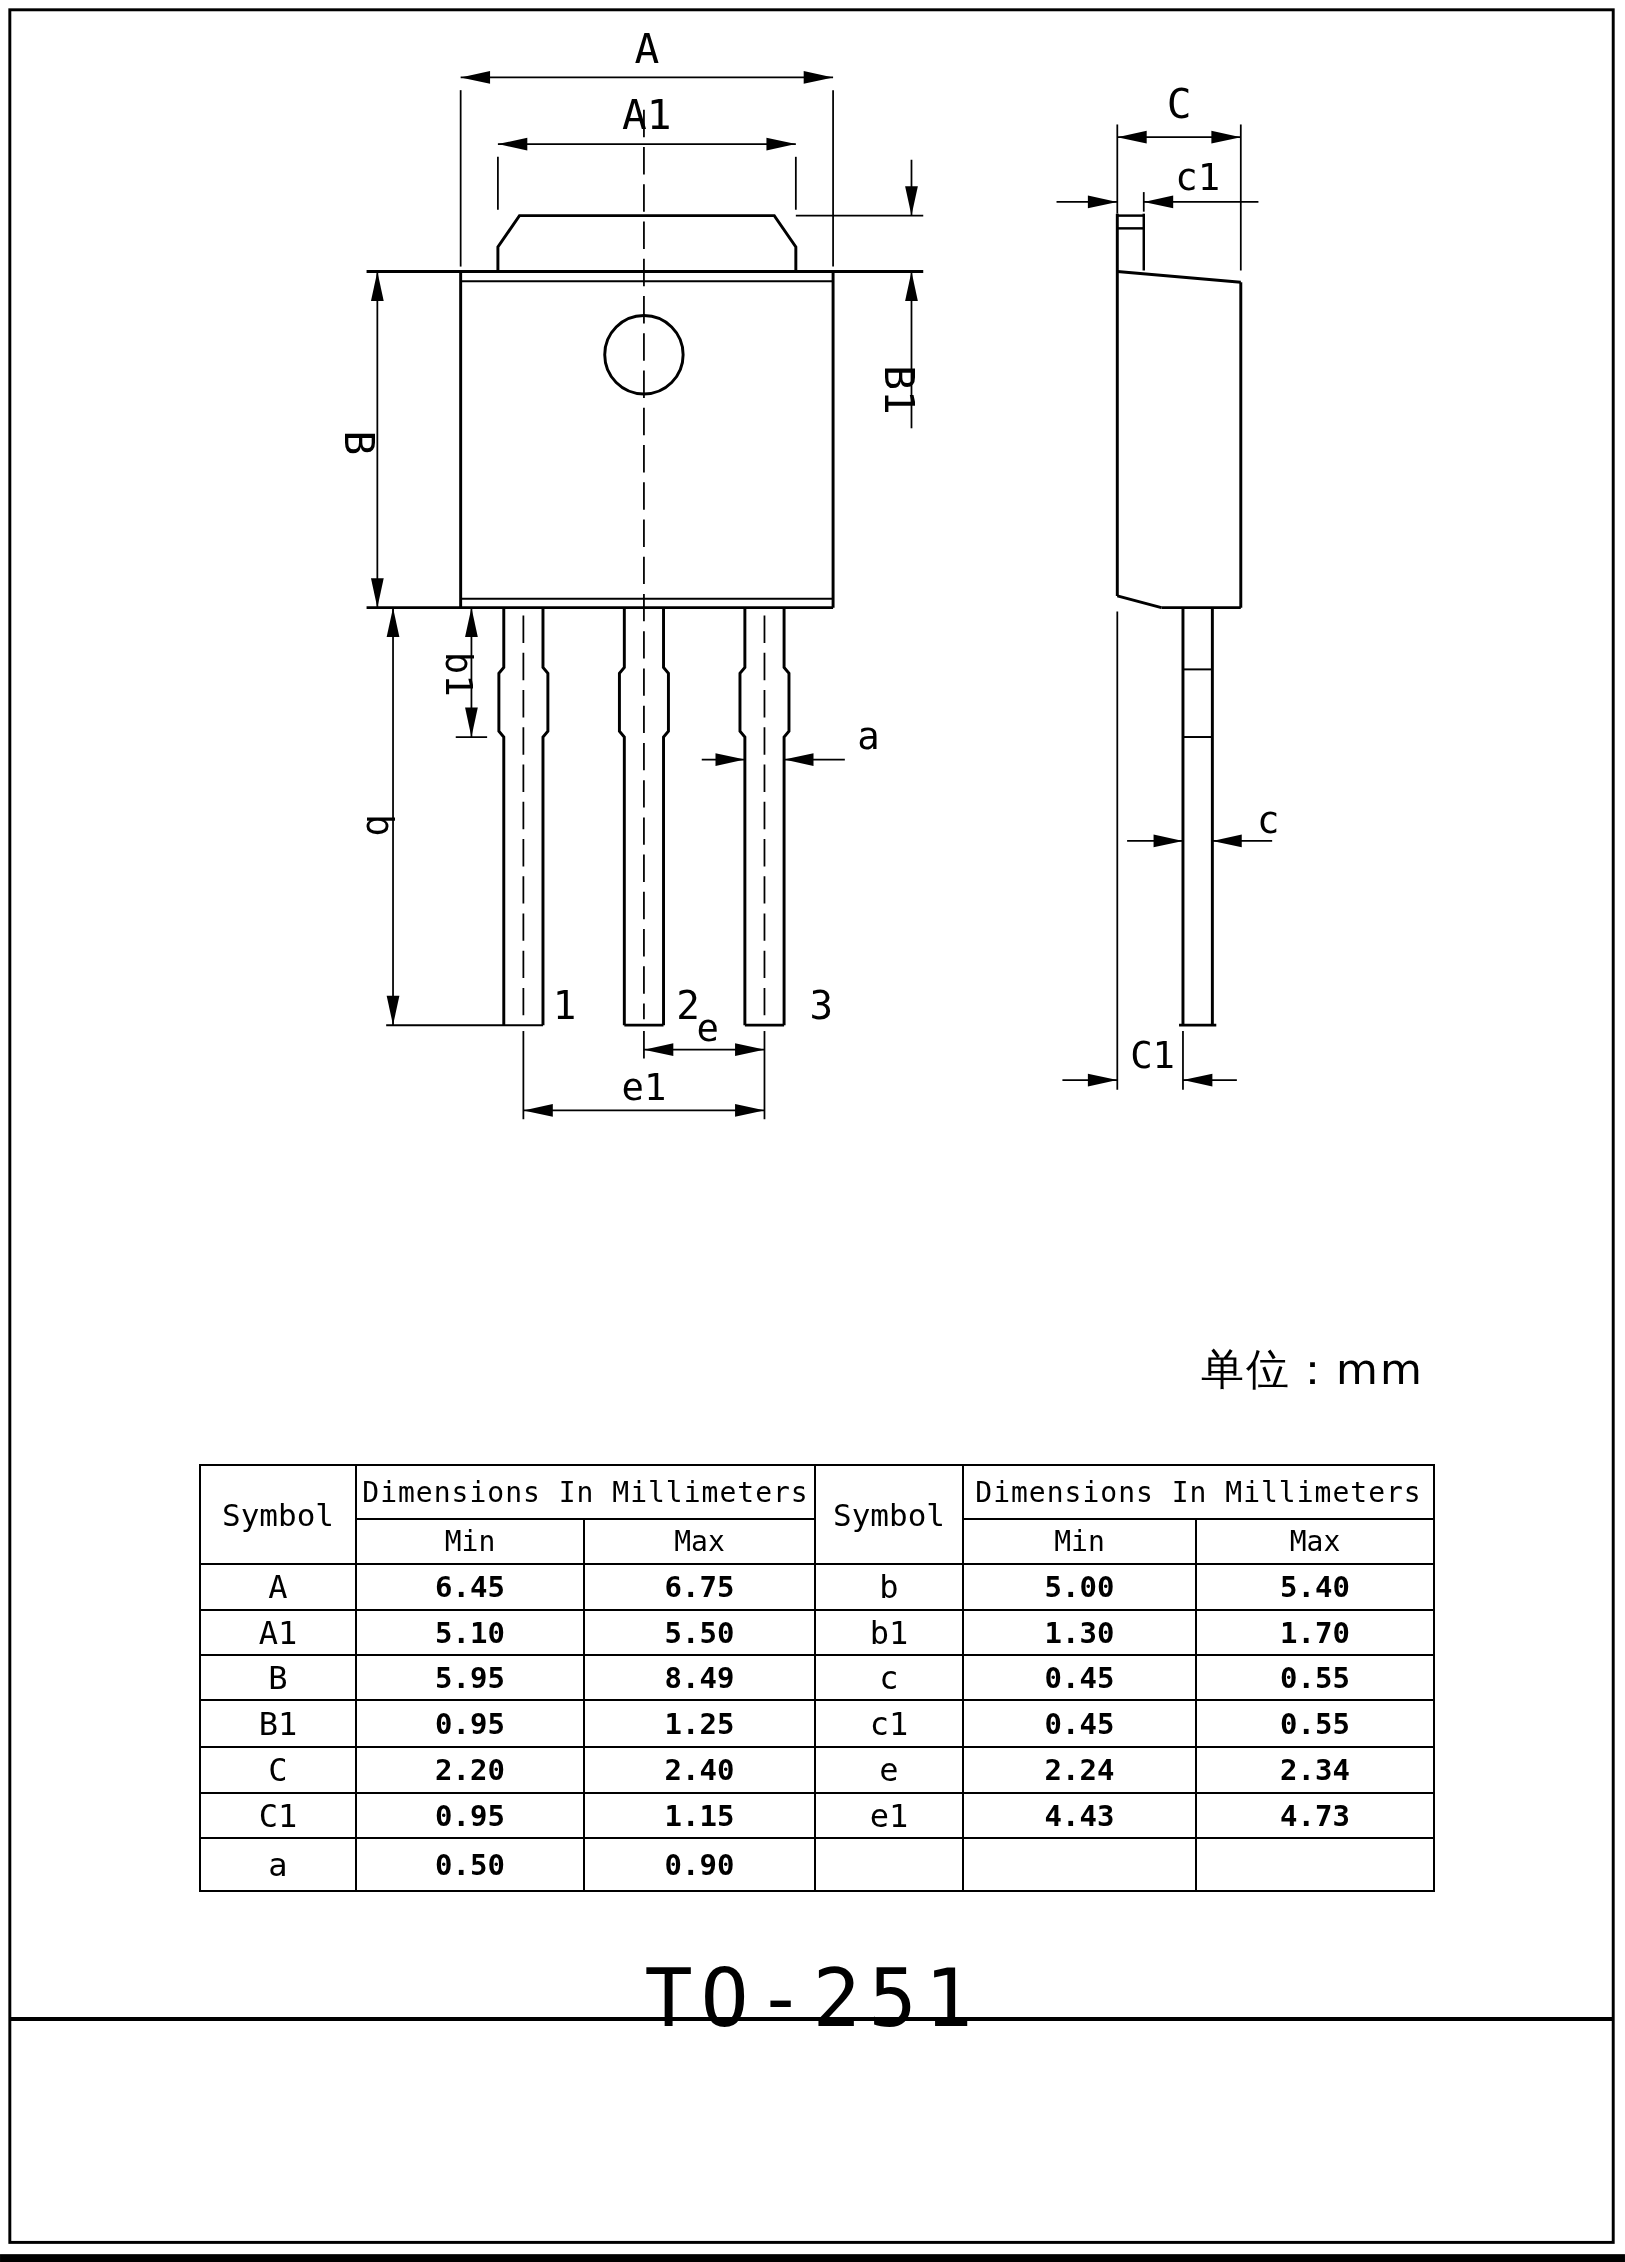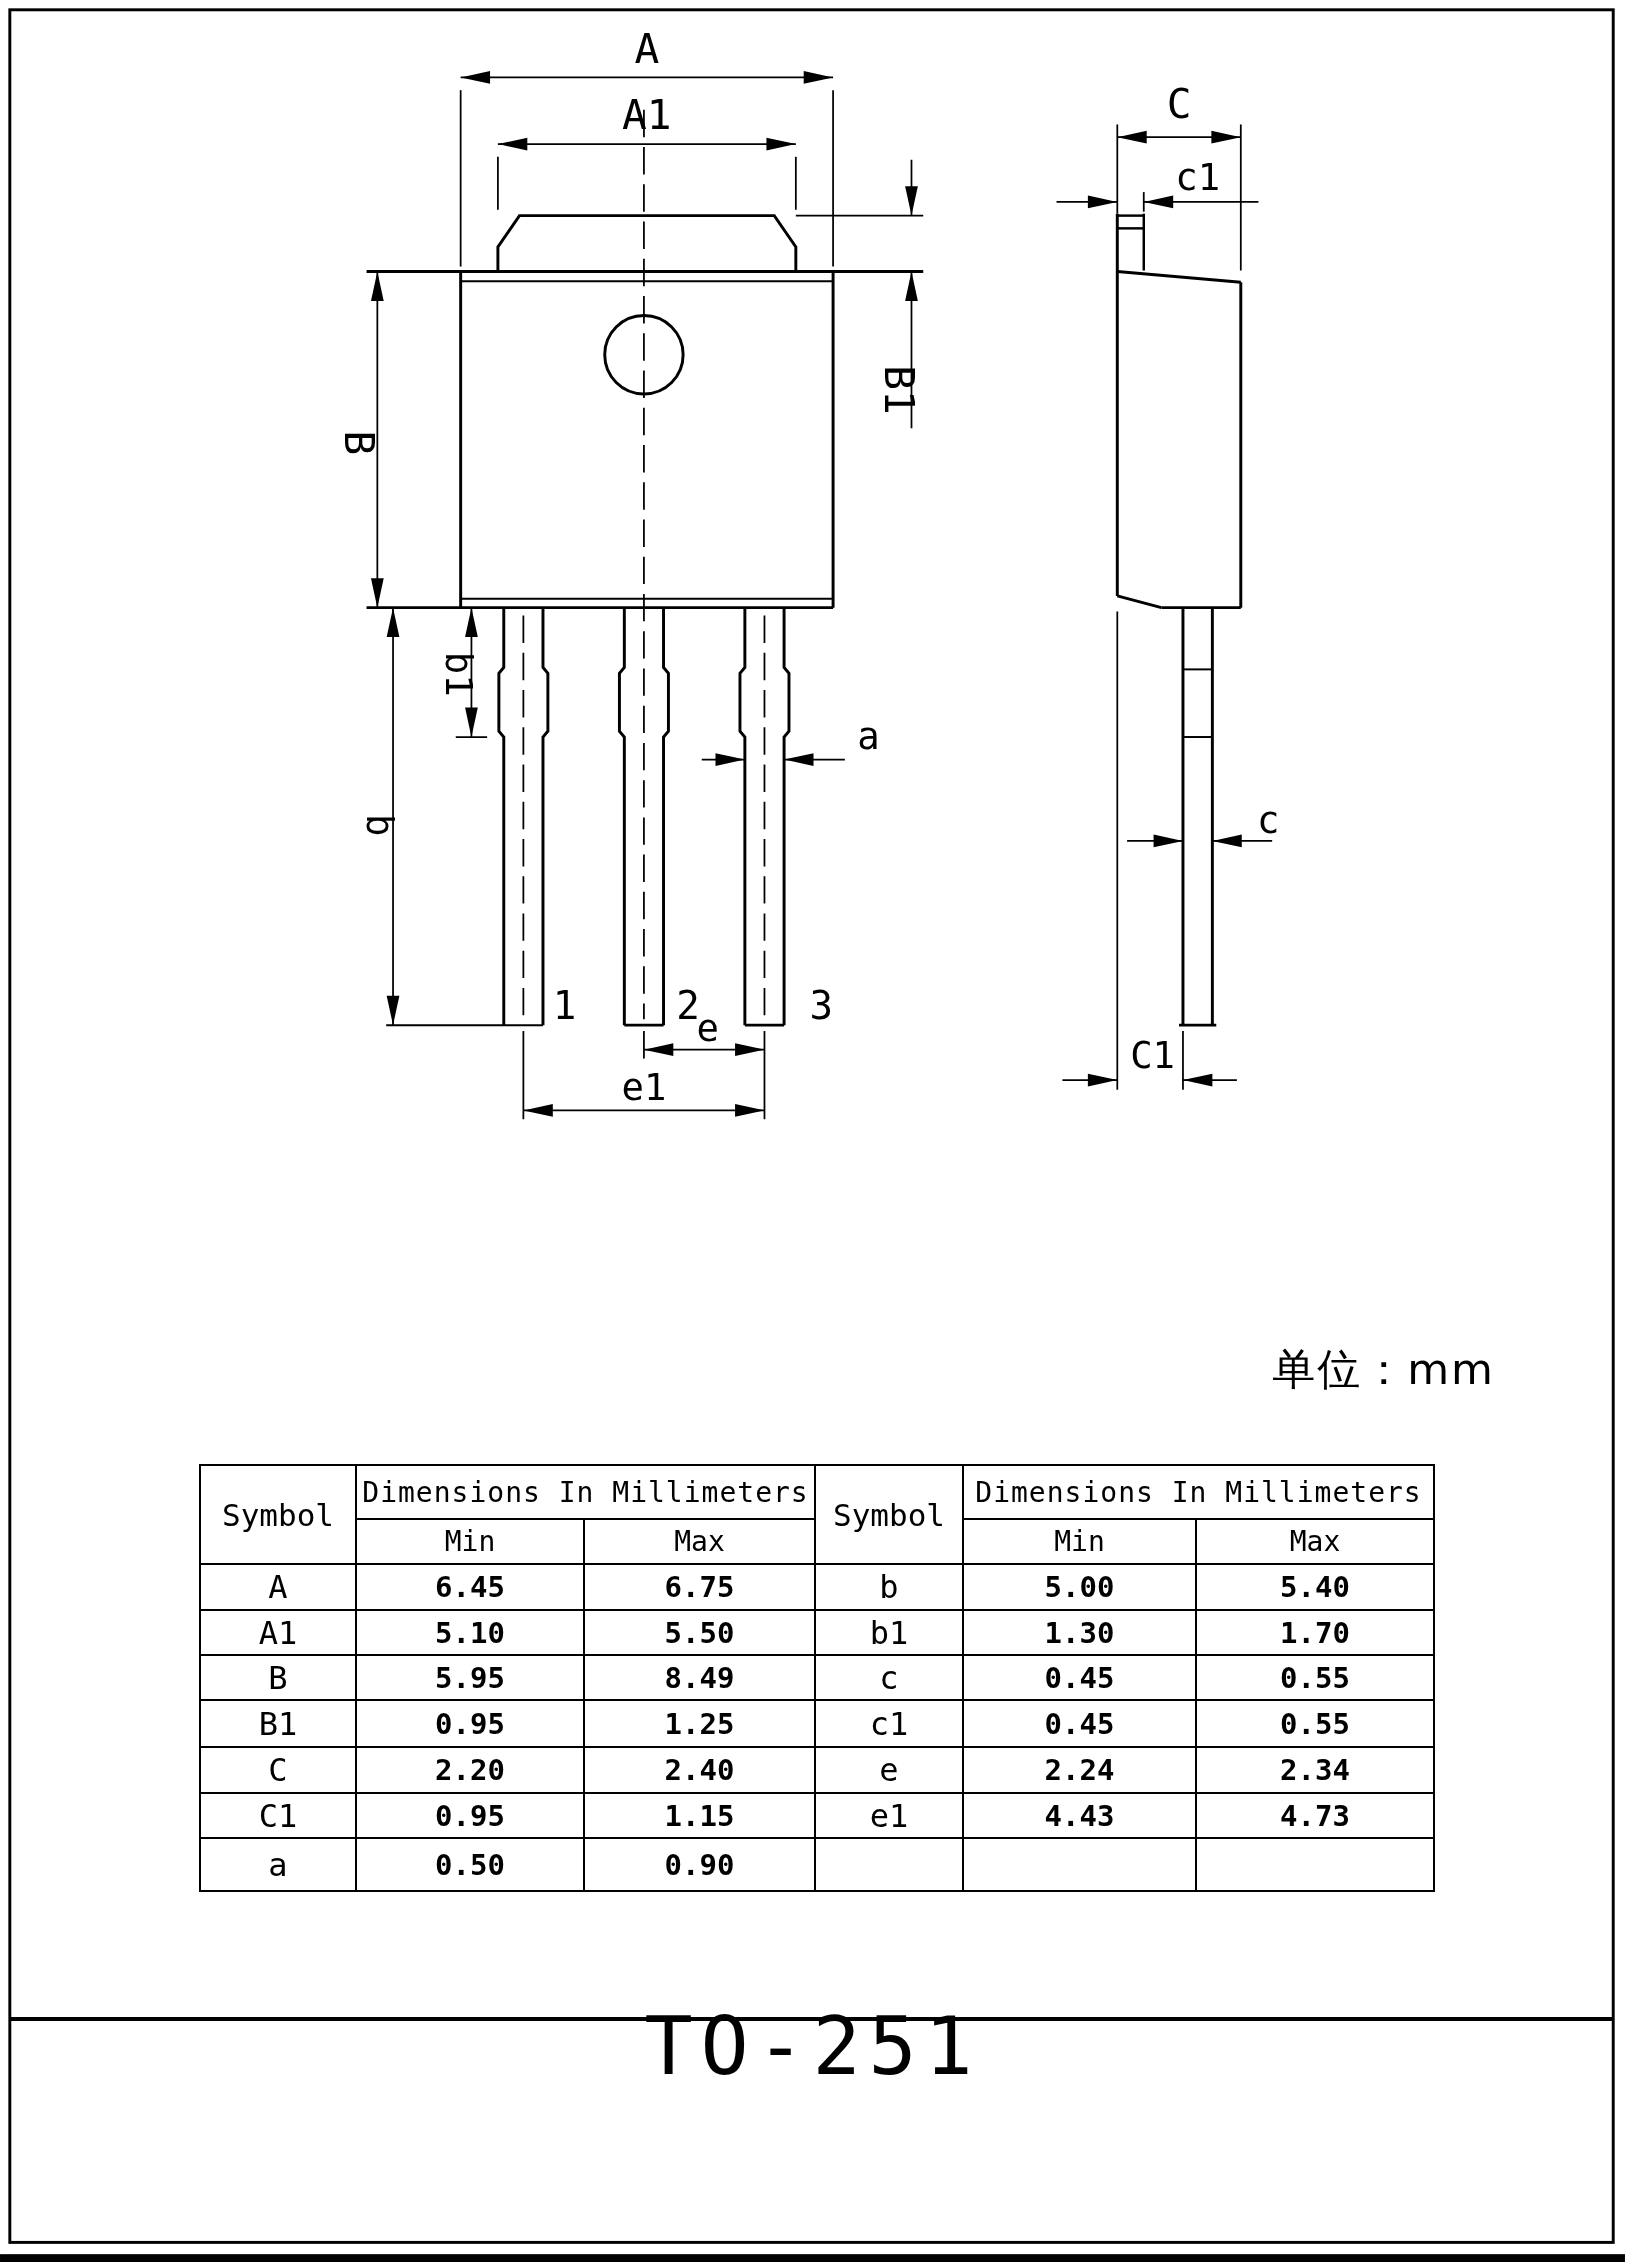--- a/index.html
+++ b/index.html
@@ -28,24 +28,23 @@
   #dim-table td.dims-hd{border-bottom-width:2px;font-size:28px;letter-spacing:1px;margin-left:20px;}
   #dim-table td.sub-hd{border-top-width:2px;font-size:28px;}
   #dim-table td.sym-hd{font-size:31px;}
   #dim-table td.sym{font-size:32px;}
   #dim-table td.val{font-size:29px;font-weight:bold;}
 
   #unit-note{
     position:absolute;left:1201px;top:1341px;width:294px;
     font-family:"DejaVu Sans", sans-serif;font-size:43px;letter-spacing:2px;
     white-space:nowrap;
-    text-align:right;
   }
   #sheet-title{
-    position:absolute;left:0;top:2000px;width:1625px;
+    position:absolute;left:0;top:1952px;width:1625px;
     text-align:center;font-family:"DejaVu Sans Mono", monospace;
     font-size:80px;letter-spacing:7.8px;
   }
 </style>
 </head>
 <body>
 
 <div id="page">
 
   <svg id="drawing" width="1625" height="2262" viewBox="0 0 1658 2308">

